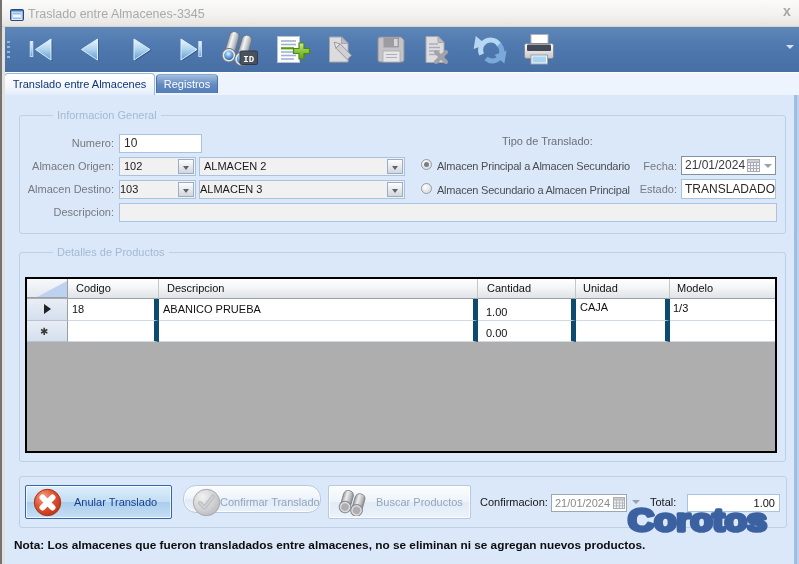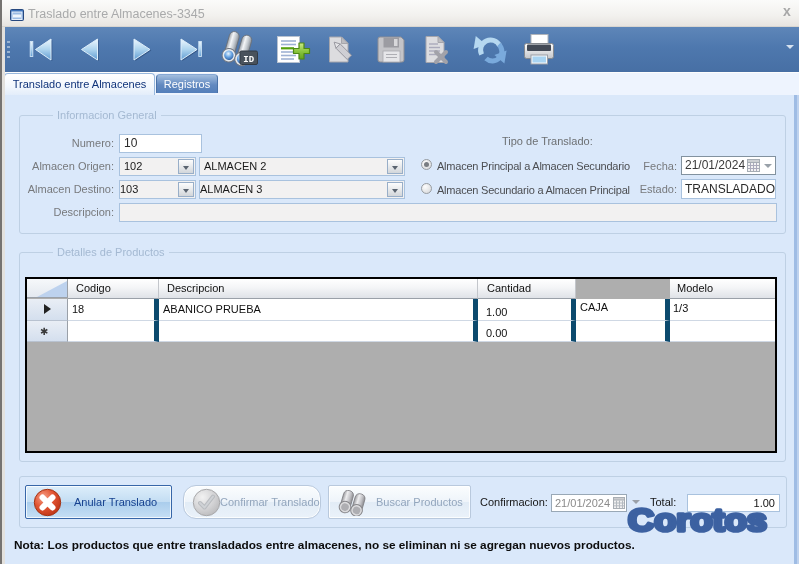--- a/index.html
+++ b/index.html
@@ -77,21 +77,21 @@
   .btn { border-radius:2px; font-size:11px; white-space:nowrap; }
   #btn1 { left:25px; top:485px; width:147px; height:34px;
     border:1px solid #3766a8;
     background:linear-gradient(#ddeefb,#c3ddf3 50%,#aacdec 51%,#c6dff5);
     box-shadow:inset 0 0 0 1px rgba(255,255,255,.75);
     color:#16418f; }
   .btndis { border:1px solid #b9c9dd;
     background:linear-gradient(#fbfdfe,#eef4fa 50%,#e2ecf6 51%,#eaf2fa);
     box-shadow:inset 0 0 0 1px rgba(255,255,255,.8);
     color:#93a6bd; }
-  #btn2 { left:183px; top:485px; width:138px; height:34px;border-radius:13px; }
+  #btn2 { left:183px; top:485px; width:138px; height:28px;border-radius:13px; }
   #btn3 { left:328px; top:485px; width:143px; height:34px; }
 
   .blabel { font-size:11px; color:#151515; }
   #nota { left:14px; top:538px; font-size:11.8px; font-weight:bold; color:#0c0c0c; }
 </style>
 </head>
 <body>
 
 <div class="abs" id="titlebar"></div>
 <div class="abs" id="titleicon" style="left:10px;top:7px;width:14px;height:12px;">
@@ -290,20 +290,21 @@
 <div class="abs grouplabel" style="left:53px;top:246px;">Detalles de Productos</div>
 
 <div class="abs" id="grid">
 
   <div class="gsel" style="top:0;height:19px;border-bottom:1px solid #9aa0a8;background:linear-gradient(#f6f8fa,#e4e9f0);overflow:hidden;">
     <div style="position:absolute;right:0;bottom:0;width:0;height:0;border-left:30px solid transparent;border-bottom:16px solid #bdd2ee;"></div>
   </div>
   <div class="gh" style="left:41px;width:91px;">Codigo</div>
   <div class="gh" style="left:132px;width:319px;">Descripcion</div>
   <div class="gh" style="left:451px;width:98px;padding-left:9px;">Cantidad</div>
+  <div class="gh" style="left:549px;width:94px;padding-left:7px;">Unidad</div>
   <div class="gh" style="left:643px;width:105px;border-right:none;padding-left:7px;">Modelo</div>
 
   <div class="gsel" style="top:20px;height:22px;">
     <div style="position:absolute;left:17px;top:5px;width:0;height:0;border-top:5px solid transparent;border-bottom:5px solid transparent;border-left:7px solid #222;"></div>
   </div>
   <div class="gc" style="left:41px;top:20px;width:91px;height:22px;line-height:20px;">18</div>
   <div class="gc" style="left:132px;top:20px;width:319px;height:22px;line-height:20px;">ABANICO PRUEBA</div>
   <div class="gc" style="left:451px;top:20px;width:98px;height:22px;line-height:26px;padding-left:8px;">1.00</div>
   <div class="gc" style="left:549px;top:20px;width:94px;height:22px;line-height:17px;">CAJA</div>
   <div class="gc" style="left:643px;top:20px;width:105px;height:22px;line-height:18px;border-right:none;padding-left:3px;">1/3</div>
@@ -394,13 +395,13 @@
 <span class="abs" style="left:632px;top:500px;width:0;height:0;border-left:4px solid transparent;border-right:4px solid transparent;border-top:4px solid #9aa0a8;"></span>
 <div class="abs blabel" style="left:650px;top:496px;">Total:</div>
 <div class="abs" style="left:687px;top:494px;width:93px;height:18px;background:#fff;border:1px solid #a9c2de;font-size:11px;color:#111;line-height:16px;text-align:right;padding-right:4px;">1.00</div>
 
 <div class="abs" id="corotos" style="left:622px;top:491px;width:177px;height:48px;">
 <svg width="177" height="48" viewBox="0 0 177 48">
   <text x="6" y="40" text-anchor="start" font-family="Liberation Sans, sans-serif" font-weight="bold" font-size="31" textLength="139" lengthAdjust="spacingAndGlyphs" fill="#3c61a1" stroke="#3c61a1" stroke-width="3.6" stroke-linejoin="round" stroke-linecap="round">Corotos</text>
 </svg>
 </div>
 
-<div class="abs" id="nota">Nota: Los productos que entre transladados entre almacenes, no se eliminan ni se agregan nuevos productos.</div>
+<div class="abs" id="nota">Nota: Los almacenes que fueron transladados entre almacenes, no se eliminan ni se agregan nuevos productos.</div>
 
 </body></html>

